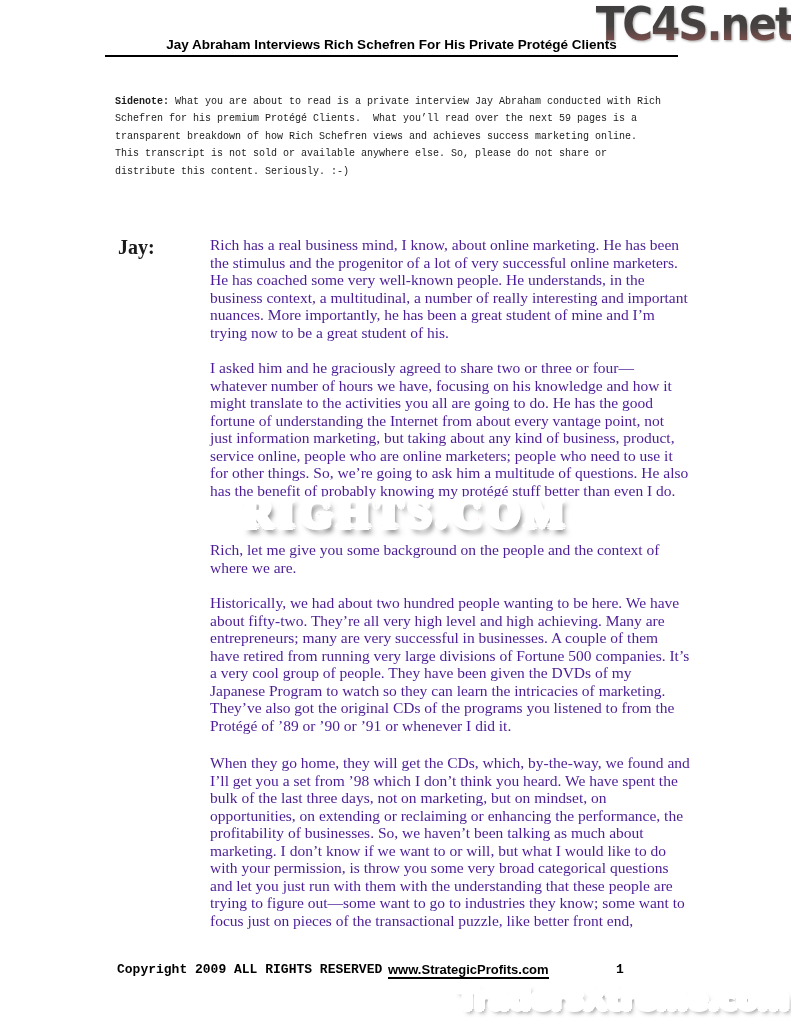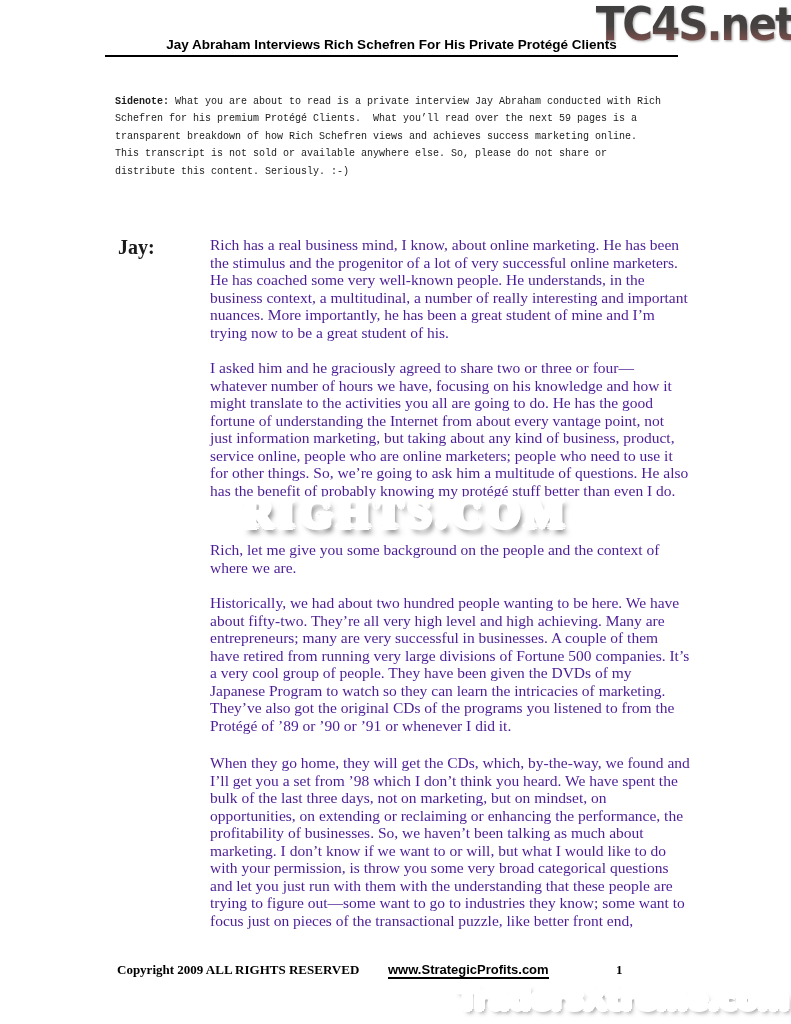--- a/index.html
+++ b/index.html
@@ -106,21 +106,21 @@
     text-shadow:
       -2px -2px 0 #fff, 2px -2px 0 #fff, -2px 2px 0 #fff, 2px 2px 0 #fff,
       -3px 0 0 #fff, 3px 0 0 #fff, 0 -3px 0 #fff, 0 3px 0 #fff,
       4px 6px 5px rgba(110,110,110,0.85);
     z-index: 6;
   }
 
   
   .footer-copy, .footer-page {
     position: absolute;
-    font-family: Liberation Serif, serif;
+    font-family: Liberation Mono, monospace;
     font-weight: bold;
     font-size: 13px;
     color: #000;
   }
   .footer-copy { left: 117px; top: 962px; }
   .footer-link {
     position: absolute;
     left: 388px; top: 962px;
     font-family: Liberation Sans, sans-serif;
     font-weight: bold;

